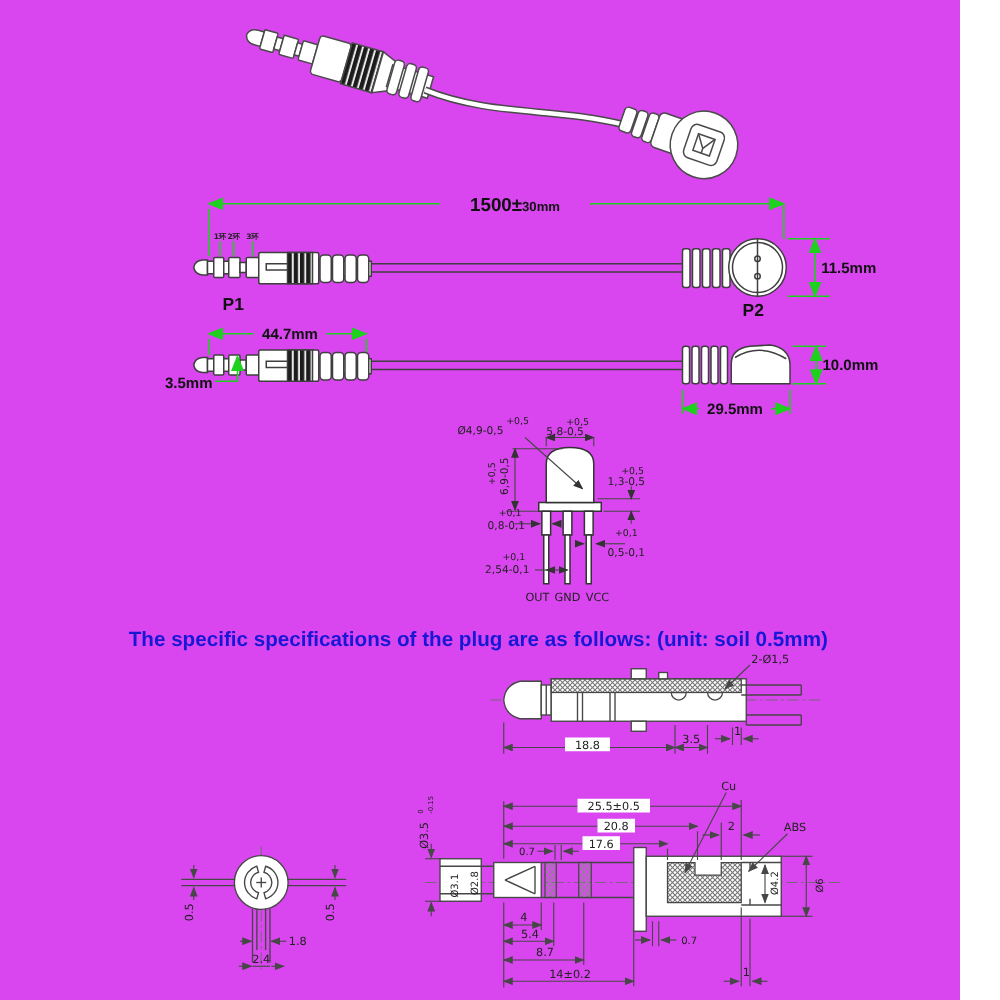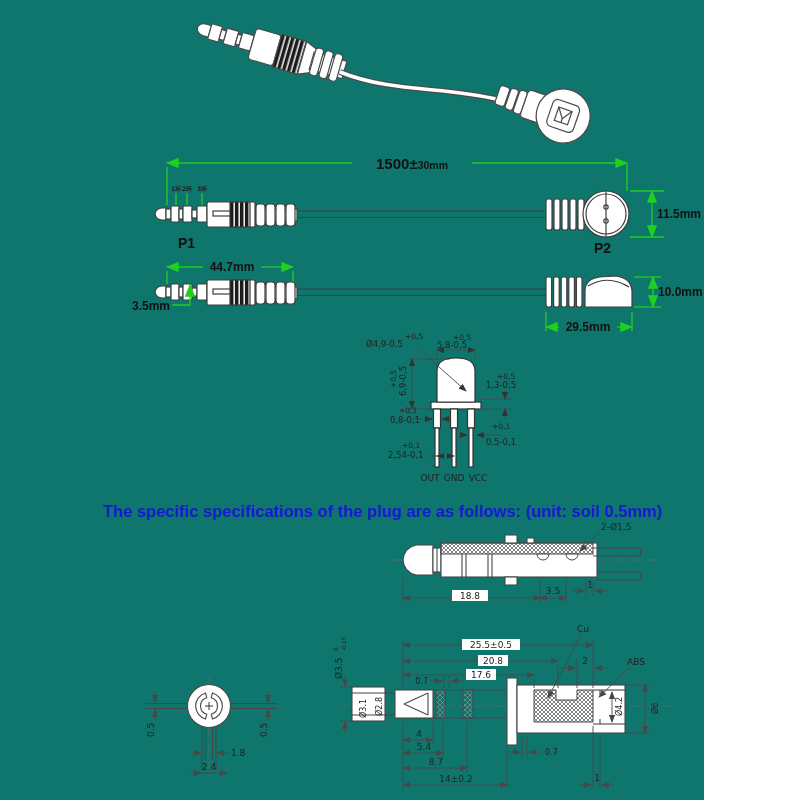--- a/index.html
+++ b/index.html
@@ -1,16 +1,16 @@
 <!DOCTYPE html>
 <html><head>
 <meta charset="utf-8">
 <style>
   html,body{margin:0;padding:0;background:#fff;}
-  #canvas{position:relative;width:704px;height:800px;background:#0f766e;overflow:hidden;
+  #canvas{position:relative;width:768px;height:800px;background:#d946ef;overflow:hidden;
           font-family:"Liberation Sans",sans-serif;}
   svg{position:absolute;left:0;top:0;}
   
   .d3{stroke:#4a4a4a;stroke-width:1.2;fill:#fff;}
   .d3n{stroke:#4a4a4a;stroke-width:1.2;fill:none;}
   .pl{stroke:#3f3f3f;stroke-width:1.2;fill:#fff;}
   .pln{stroke:#3f3f3f;stroke-width:1.2;fill:none;}
   .tech{stroke:#474747;stroke-width:1.1;fill:#fff;}
   .techn{stroke:#474747;stroke-width:1.1;fill:none;}
   .led{stroke:#333;stroke-width:1.2;fill:#fff;}

